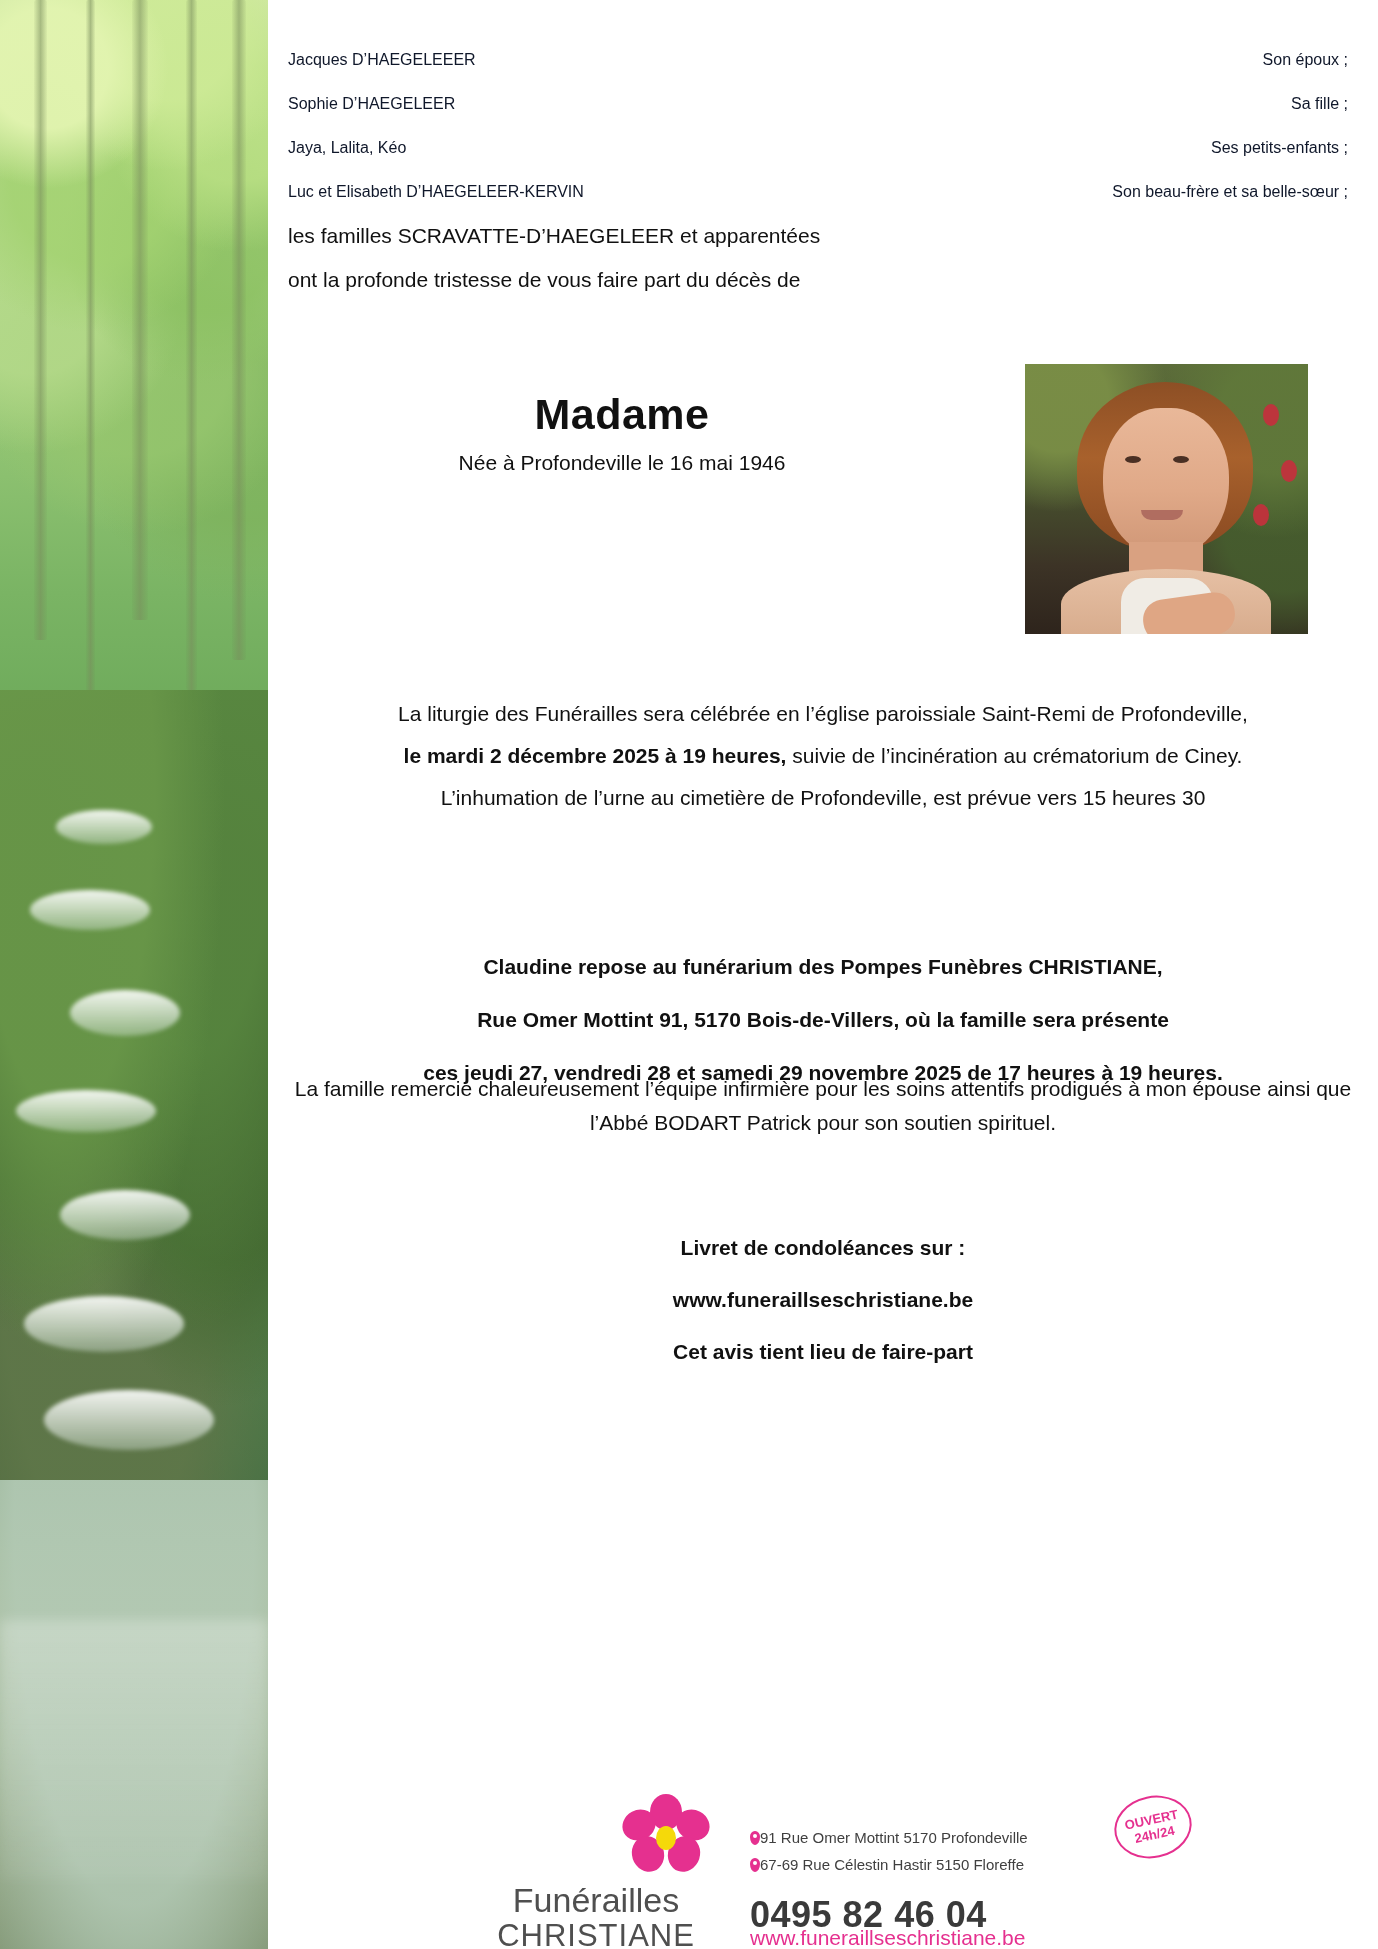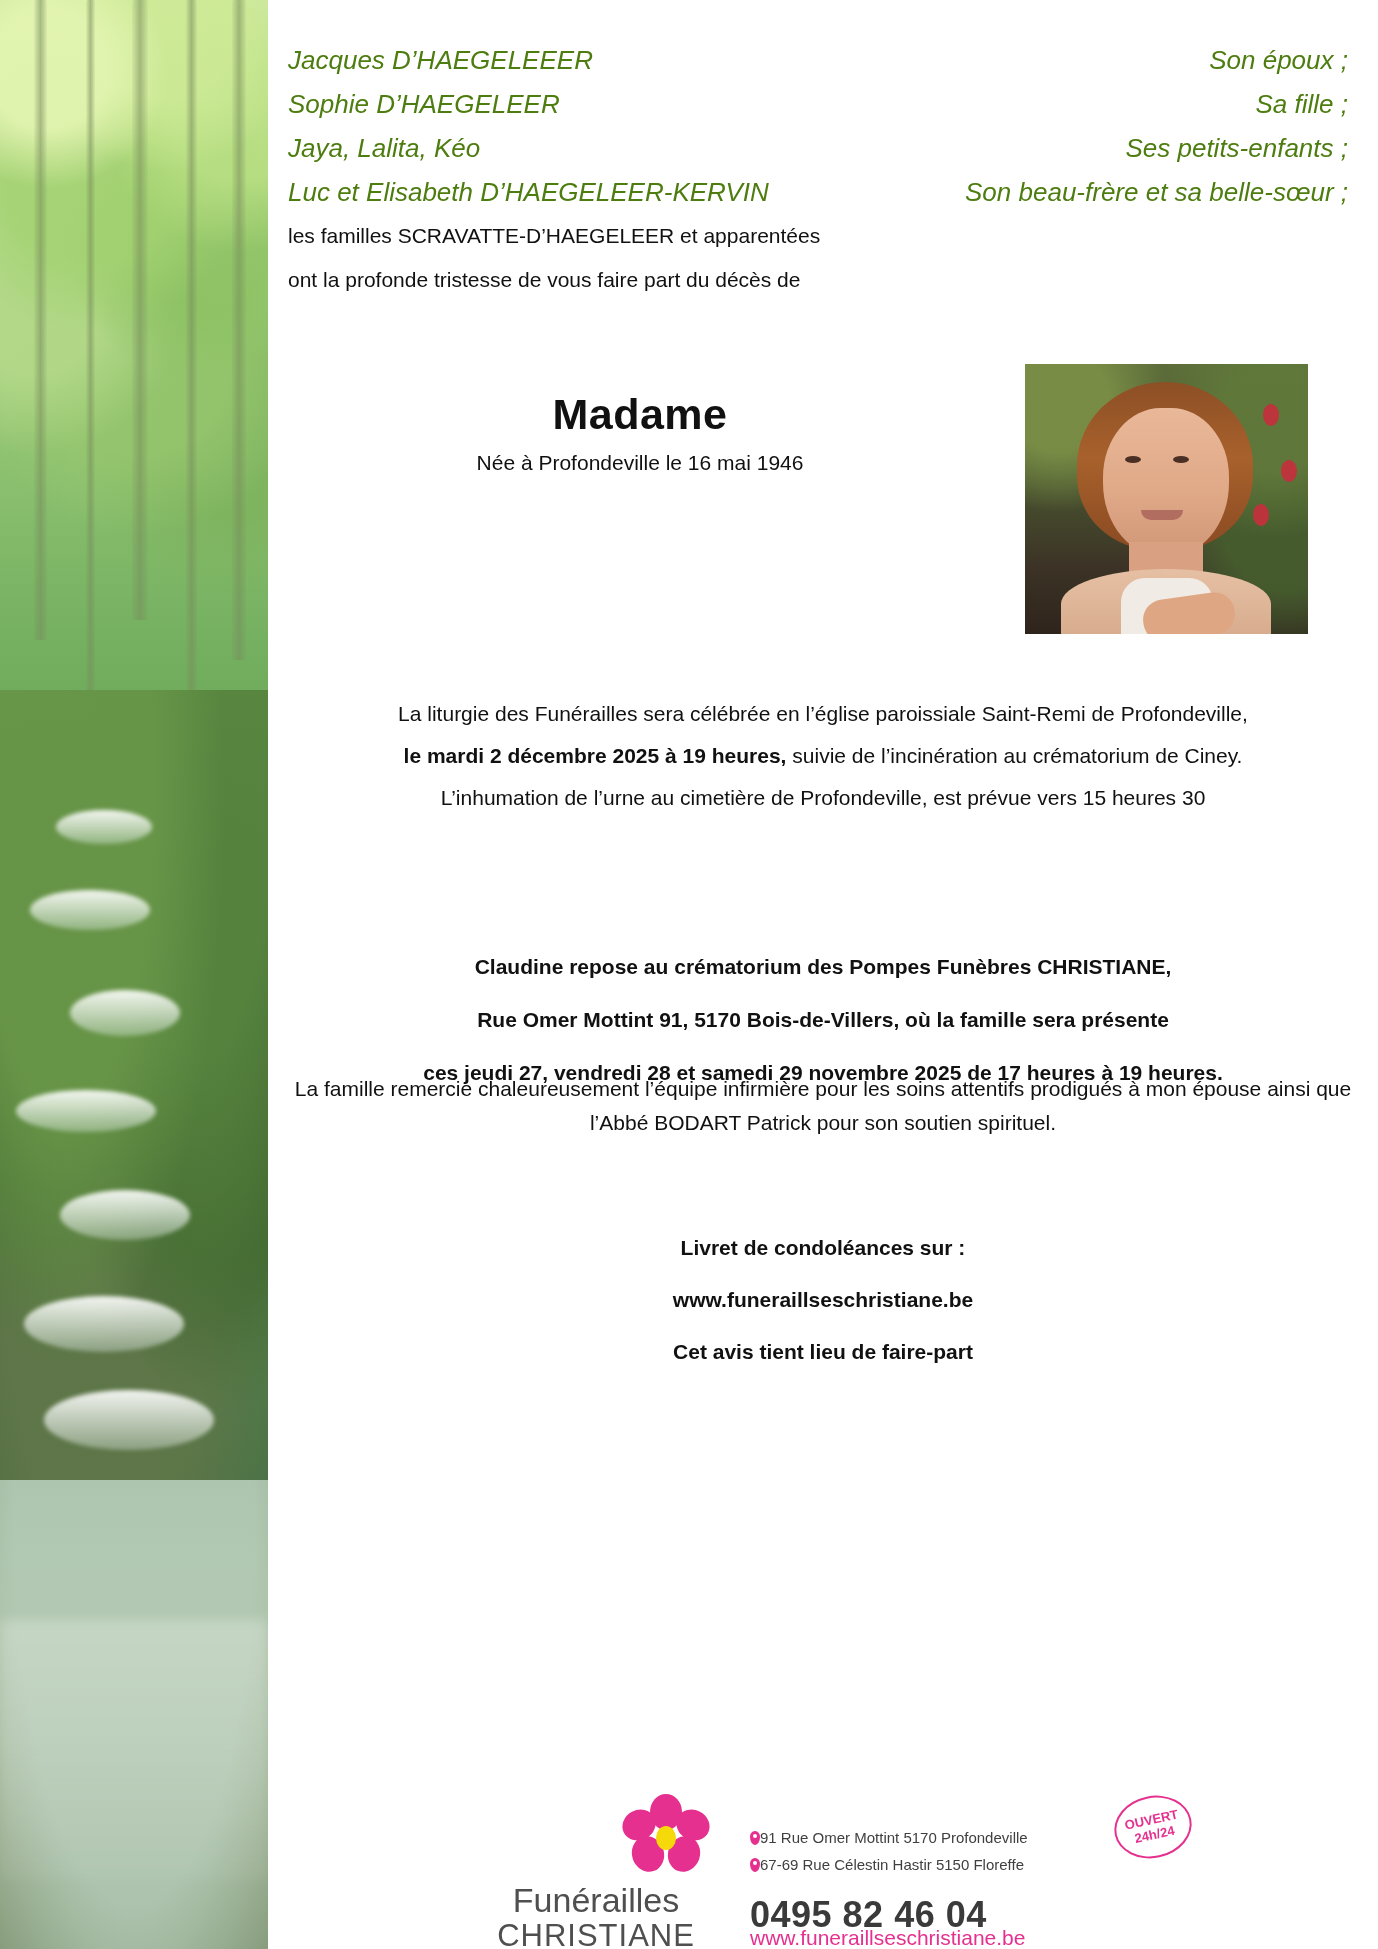--- a/index.html
+++ b/index.html
@@ -102,39 +102,38 @@
   .family {
     position: absolute;
     left: 20px;
     top: 38px;
     width: 1060px;
   }
   .family-row {
     display: flex;
     justify-content: space-between;
     align-items: baseline;
-    font-size: 26px;
+    font-size: 16px;
     line-height: 44px;
-    color: #4d7c0f;
+    color: #0f172a;
     white-space: nowrap;
-    font-style: italic;
   }
   .family-row .rel {
     text-align: center;
   }
   .family-note {
     font-size: 21px;
     line-height: 44px;
     color: #111;
   }
 
   
   .name-block {
     position: absolute;
-    left: 32px;
+    left: 14px;
     top: 385px;
     width: 680px;
     text-align: center;
   }
   .madame {
     font-size: 43px;
     font-weight: bold;
     letter-spacing: 0.5px;
     line-height: 58px;
   }
@@ -459,21 +458,21 @@
   <div class="service">
     <div>La liturgie des Funérailles sera célébrée en l’église paroissiale Saint-Remi de Profondeville,</div>
     <div>
       <span class="bold">le mardi 2 décembre 2025 à 19 heures,</span><span> suivie de l’incinération au crématorium de Ciney.</span>
     </div>
     <div>L’inhumation de l’urne au cimetière de Profondeville, est prévue vers 15 heures 30</div>
   </div>
 
 
   <div class="funerarium">
-    <div>Claudine repose au crématorium des Pompes Funèbres CHRISTIANE,</div>
+    <div>Claudine repose au funérarium des Pompes Funèbres CHRISTIANE,</div>
     <div>Rue Omer Mottint 91, 5170 Bois-de-Villers, où la famille sera présente</div>
     <div>ces jeudi 27, vendredi 28 et samedi 29 novembre 2025 de 17 heures à 19 heures.</div>
   </div>
 
   <div class="thanks">La famille remercie chaleureusement l’équipe infirmière pour les soins attentifs prodigués à mon épouse ainsi que l’Abbé BODART Patrick pour son soutien spirituel.</div>
 
   <div class="condolences">
     <div>Livret de condoléances sur :</div>
     <div>www.funeraillseschristiane.be</div>
     <div>Cet avis tient lieu de faire-part</div>

